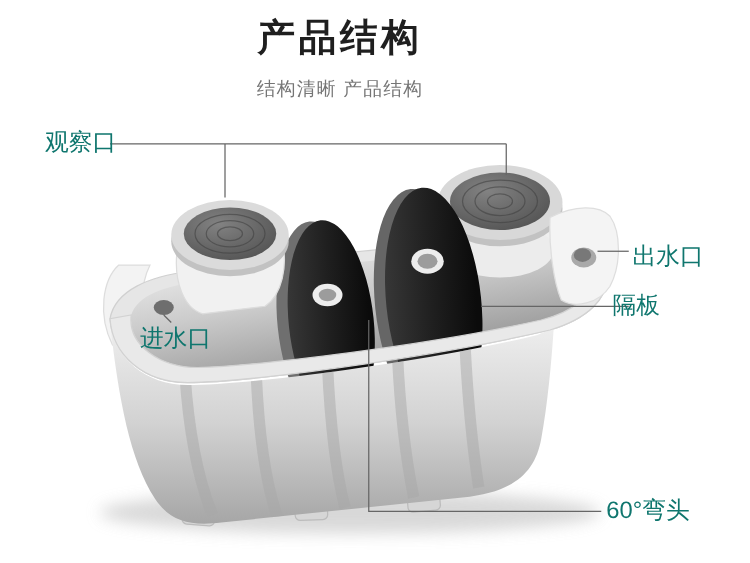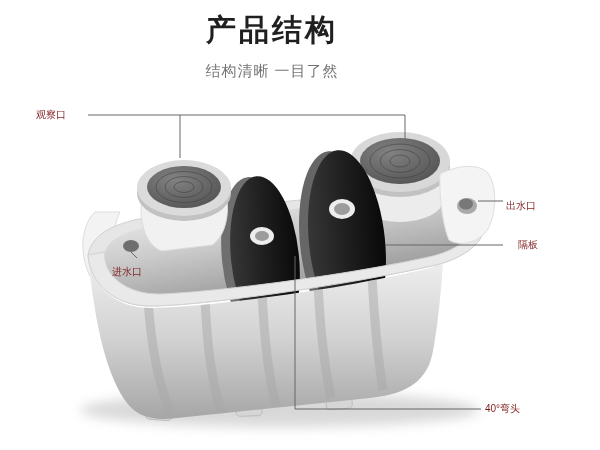--- a/index.html
+++ b/index.html
@@ -14,36 +14,36 @@
     position: absolute; top: 10px; left: 0; width: 100%;
     text-align: center; font-size: 30px; font-weight: 700;
     color: #1f1f1f; letter-spacing: 3px;
   }
   .subtitle {
     position: absolute; top: 62px; left: 0; width: 100%;
     text-align: center; font-size: 15px; color: #757575; letter-spacing: 1px;
   }
   .illustration { position: absolute; left: 0; top: 0; width: 600px; height: 450px; }
   .callout {
-    position: absolute; font-size: 10px; color: #7f1d1d;
+    position: absolute; font-size: 19px; color: #0f766e;
     white-space: nowrap; line-height: 16px;
   }
   #co-observation { left: 36px;  top: 107px; }
   #co-outlet      { left: 506px; top: 198px; }
-  #co-partition   { left: 518px; top: 237px; }
+  #co-partition   { left: 490px; top: 237px; }
   #co-inlet       { left: 112px; top: 264px; }
   #co-elbow       { left: 485px; top: 401px; }
 </style>
 </head>
 <body>
 
 <div class="stage">
 
   <div class="title">产品结构</div>
-  <div class="subtitle">结构清晰 一目了然</div>
+  <div class="subtitle">结构清晰 产品结构</div>
 
   <svg class="illustration" viewBox="0 0 600 450" width="600" height="450" aria-hidden="true">
     <defs>
       <linearGradient id="gBody" x1="0" y1="0" x2="0" y2="1">
         <stop offset="0" stop-color="#efefef"></stop>
         <stop offset="0.5" stop-color="#d2d2d2"></stop>
         <stop offset="1" stop-color="#a6a6a6"></stop>
       </linearGradient>
       <linearGradient id="gFloor" x1="0" y1="0" x2="0.7" y2="1">
         <stop offset="0" stop-color="#f4f4f4"></stop>
@@ -149,15 +149,15 @@
       <path d="M385,245 L503,245"></path>
       <path d="M131,252 L137,258"></path>
       <path d="M295,256 L295,409 L481,409"></path>
     </g>
   </svg>
 
   <div class="callout" id="co-observation">观察口</div>
   <div class="callout" id="co-outlet">出水口</div>
   <div class="callout" id="co-partition">隔板</div>
   <div class="callout" id="co-inlet">进水口</div>
-  <div class="callout" id="co-elbow">40°弯头</div>
+  <div class="callout" id="co-elbow">60°弯头</div>
 
 </div>
 
 </body></html>

